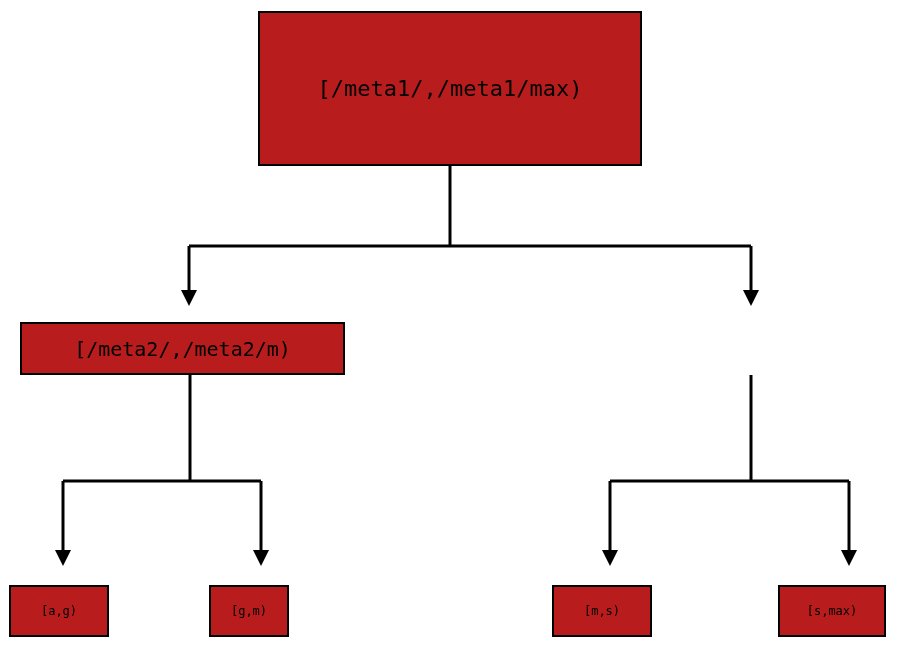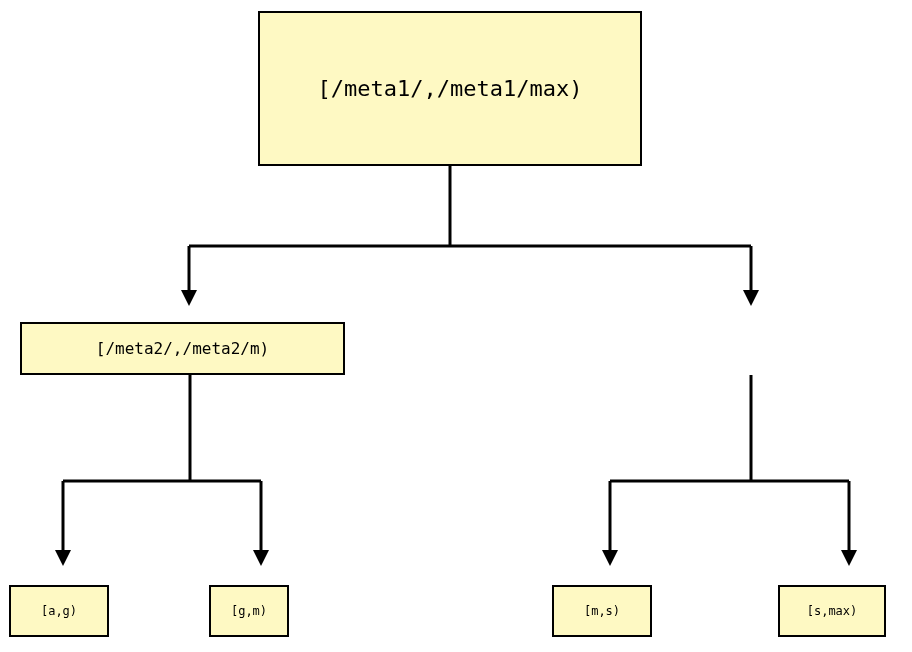--- a/index.html
+++ b/index.html
@@ -22,21 +22,21 @@
     position: absolute;
     left: 0;
     top: 0;
     width: 912px;
     height: 652px;
   }
   .tree-node {
     position: absolute;
     box-sizing: border-box;
     border: 2px solid #000000;
-    background: #fef9c3;
+    background: #b91c1c;
     display: flex;
     align-items: center;
     justify-content: center;
     color: #000000;
     white-space: pre;
   }
   .node-label {
     display: block;
     line-height: 1;
     letter-spacing: 0px;
@@ -56,21 +56,21 @@
     width: 325px;
     height: 53px;
   }
   #node-meta2-hi {
     left: 578px;
     top: 322px;
     width: 324px;
     height: 53px;
   }
   #node-meta2-lo .node-label,
-  #node-meta2-hi .node-label { font-size: 16px; }
+  #node-meta2-hi .node-label { font-size: 20px; }
   
   .leaf-node {
     top: 585px;
     height: 52px;
   }
   .leaf-node .node-label { font-size: 12px; }
   #node-leaf-ag  { left: 9px;   width: 100px; }
   #node-leaf-gm  { left: 209px; width: 80px; }
   #node-leaf-ms  { left: 552px; width: 100px; }
   #node-leaf-smax{ left: 778px; width: 108px; }

